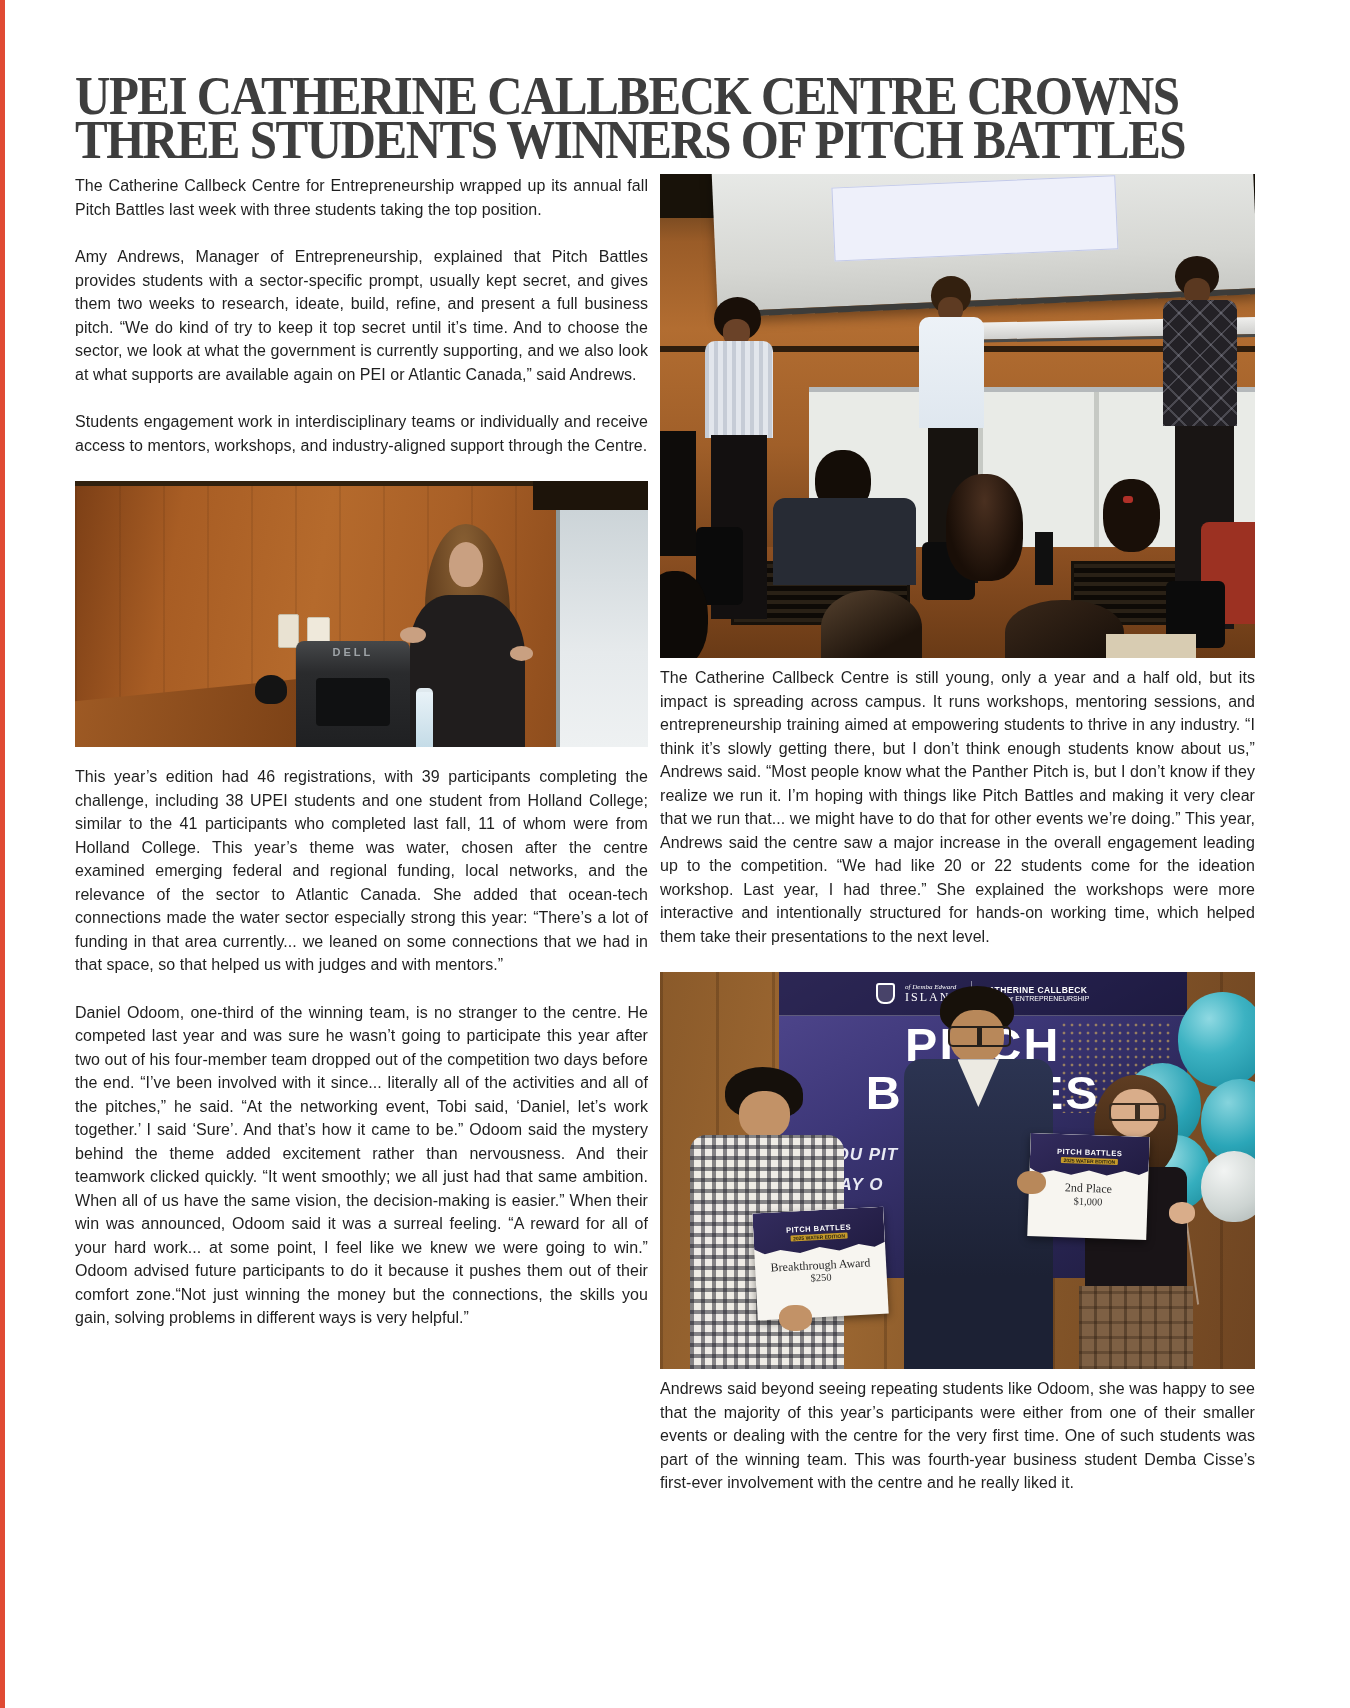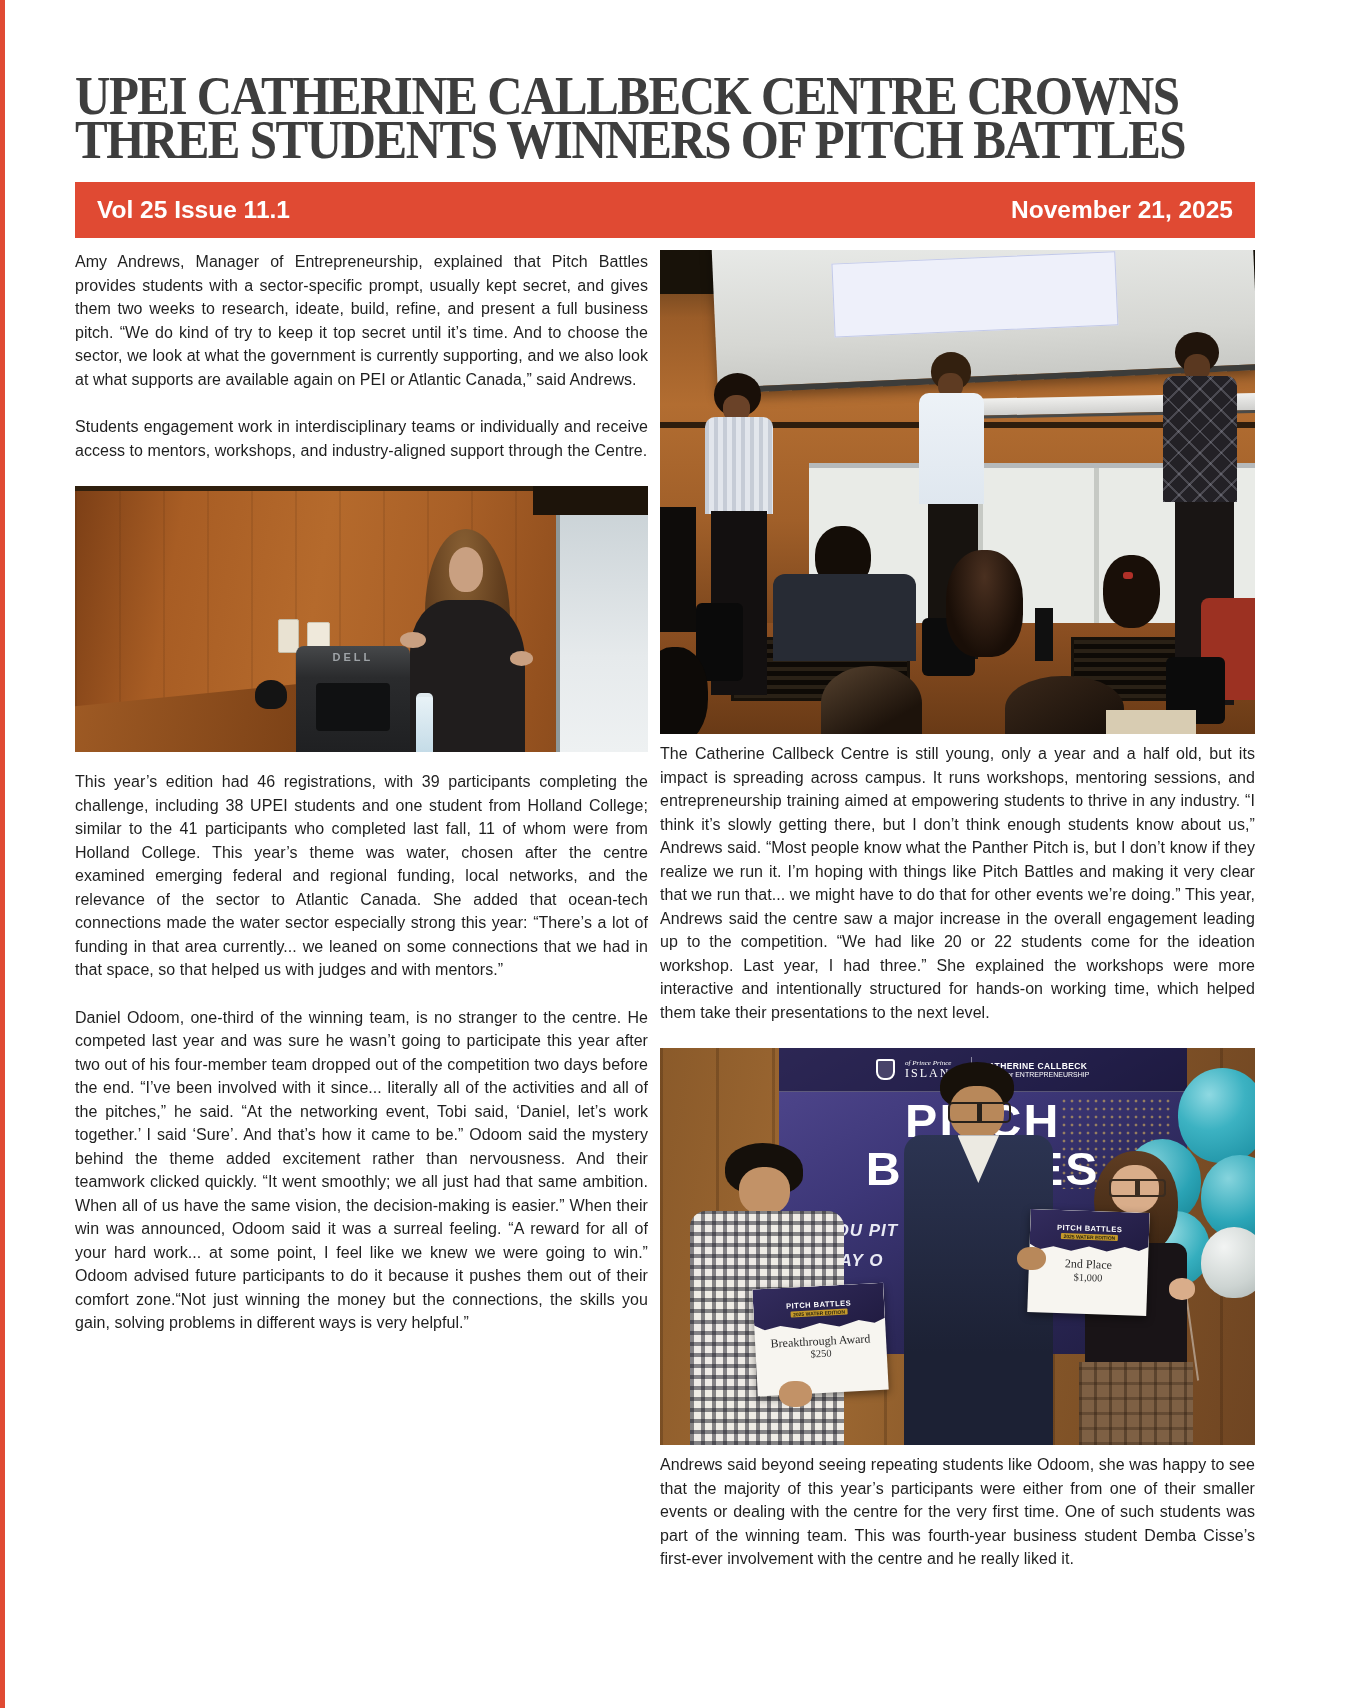--- a/index.html
+++ b/index.html
@@ -174,28 +174,25 @@
 
 <div class="pg">
   <div class="stripe"></div>
   <div class="inner">
 
     <h1 class="mast">
       <span>UPEI CATHERINE CALLBECK CENTRE CROWNS</span>
       <span>THREE STUDENTS WINNERS OF PITCH BATTLES</span>
     </h1>
 
-    <div class="banner">
-      <span>Vol 25 Issue 11.1</span>
-      <span>November 21, 2025</span>
-    </div>
 
     <div class="cols">
 
       <div class="colL">
+        <p class="b">The Catherine Callbeck Centre for Entrepreneurship wrapped up its annual fall Pitch Battles last week with three students taking the top position.</p>
         <p class="b">Amy Andrews, Manager of Entrepreneurship, explained that Pitch Battles provides students with a sector-specific prompt, usually kept secret, and gives them two weeks to research, ideate, build, refine, and present a full business pitch. “We do kind of try to keep it top secret until it’s time. And to choose the sector, we look at what the government is currently supporting, and we also look at what supports are available again on PEI or Atlantic Canada,” said Andrews.</p>
         <p class="b">Students engagement work in interdisciplinary teams or individually and receive access to mentors, workshops, and industry-aligned support through the Centre.</p>
 
         <div class="ph ph2">
           <div class="abs s2-grain"></div>
           <div class="abs s2-trim"></div>
           <div class="abs s2-beam"></div>
           <div class="abs s2-board"></div>
           <div class="abs s2-p1"></div>
           <div class="abs s2-p2"></div>
@@ -265,21 +262,21 @@
         </div>
 
         <p class="b">The Catherine Callbeck Centre is still young, only a year and a half old, but its impact is spreading across campus. It runs workshops, mentoring sessions, and entrepreneurship training aimed at empowering students to thrive in any industry. “I think it’s slowly getting there, but I don’t think enough students know about us,” Andrews said. “Most people know what the Panther Pitch is, but I don’t know if they realize we run it. I’m hoping with things like Pitch Battles and making it very clear that we run that... we might have to do that for other events we’re doing.” This year, Andrews said the centre saw a major increase in the overall engagement leading up to the competition. “We had like 20 or 22 students come for the ideation workshop. Last year, I had three.” She explained the workshops were more interactive and intentionally structured for hands-on working time, which helped them take their presentations to the next level.</p>
 
         <div class="ph ph3">
           <div class="abs s3-banner">
             <div class="s3-dots"></div>
             <div class="s3-head">
               <span class="s3-shield"></span>
               <span class="s3-uni">
-                <span class="a">of Prince Prince</span>
+                <span class="a">of Demba Edward</span>
                 <span class="b">ISLAND</span>
               </span>
               <span class="s3-sep"></span>
               <span class="s3-ccc">
                 <span class="a">CATHERINE CALLBECK</span>
                 <span class="b">Centre for ENTREPRENEURSHIP</span>
               </span>
             </div>
             <div class="s3-title">
               <span>PITCH</span>

